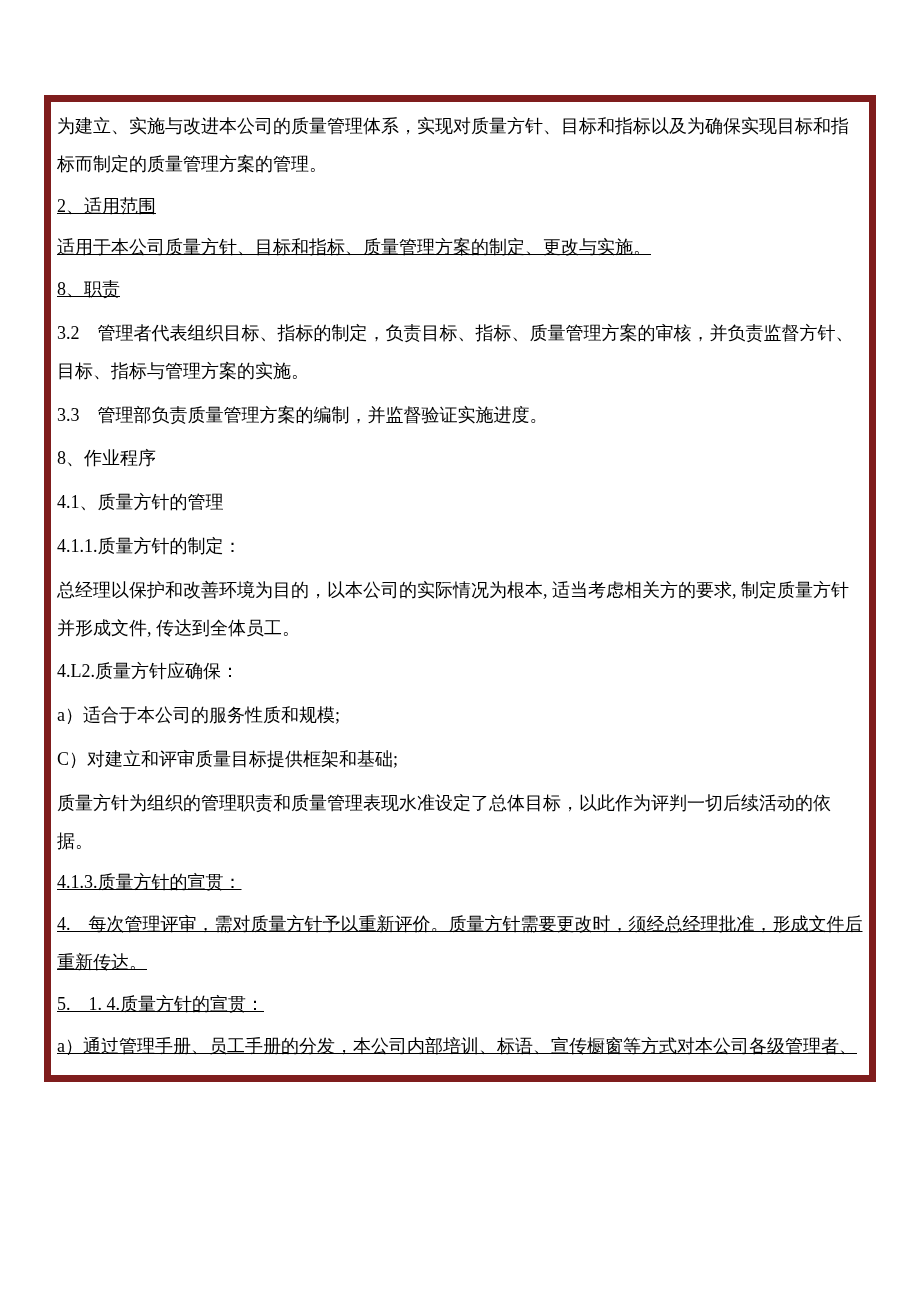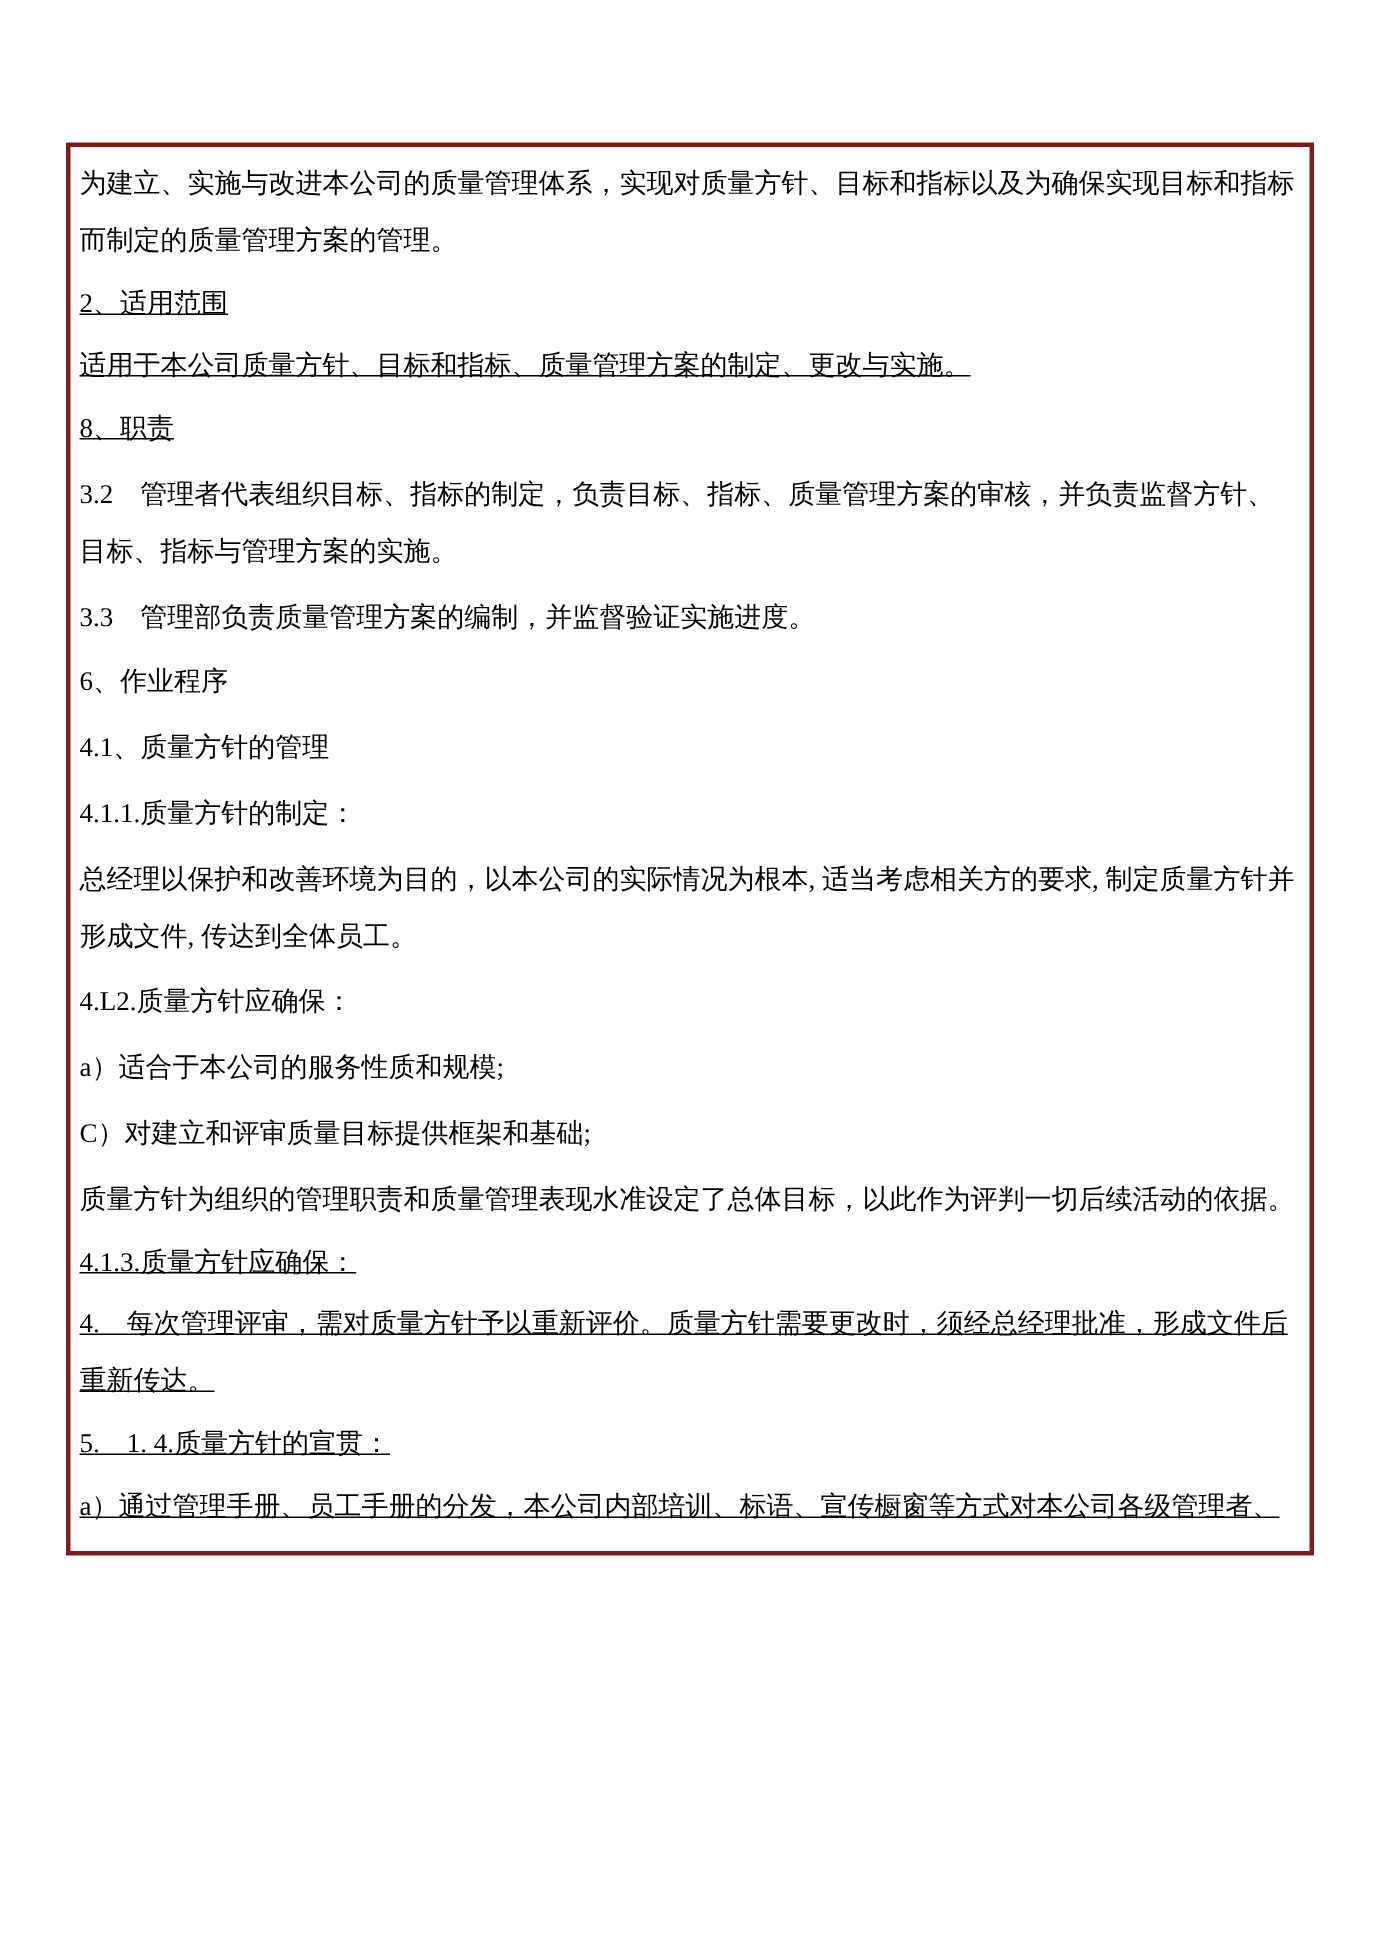--- a/index.html
+++ b/index.html
@@ -6,21 +6,21 @@
     margin: 0;
     padding: 0;
     background: #fff;
     font-family: "SimSun", "宋体", serif;
     width: 920px;
   }
   .page {
     padding: 95px 44px 120px 44px;
   }
   .box {
-    border: 3px solid #7f1d1d;
+    border: 7px solid #7f1d1d;
     padding: 0 6px 10px 6px;
   }
   .para {
     font-size: 18px;
     line-height: 2.1;
     color: #000;
     margin: 0;
     padding-top: 6px;
   }
   .tight {
@@ -32,26 +32,26 @@
 <body>
 
 <div class="page">
   <div class="box">
     <p class="para">为建立、实施与改进本公司的质量管理体系，实现对质量方针、目标和指标以及为确保实现目标和指标而制定的质量管理方案的管理。</p>
     <p class="para tight">2、适用范围</p>
     <p class="para tight">适用于本公司质量方针、目标和指标、质量管理方案的制定、更改与实施。</p>
     <p class="para tight">8、职责</p>
     <p class="para">3.2　管理者代表组织目标、指标的制定，负责目标、指标、质量管理方案的审核，并负责监督方针、目标、指标与管理方案的实施。</p>
     <p class="para">3.3　管理部负责质量管理方案的编制，并监督验证实施进度。</p>
-    <p class="para">6、作业程序</p>
+    <p class="para">8、作业程序</p>
     <p class="para">4.1、质量方针的管理</p>
     <p class="para">4.1.1.质量方针的制定：</p>
     <p class="para">总经理以保护和改善环境为目的，以本公司的实际情况为根本, 适当考虑相关方的要求, 制定质量方针并形成文件, 传达到全体员工。</p>
     <p class="para">4.L2.质量方针应确保：</p>
     <p class="para">a）适合于本公司的服务性质和规模;</p>
     <p class="para">C）对建立和评审质量目标提供框架和基础;</p>
     <p class="para">质量方针为组织的管理职责和质量管理表现水准设定了总体目标，以此作为评判一切后续活动的依据。</p>
-    <p class="para tight">4.1.3.质量方针应确保：</p>
+    <p class="para tight">4.1.3.质量方针的宣贯：</p>
     <p class="para tight">4.　每次管理评审，需对质量方针予以重新评价。质量方针需要更改时，须经总经理批准，形成文件后重新传达。</p>
     <p class="para tight">5.　1. 4.质量方针的宣贯：</p>
     <p class="para tight">a）通过管理手册、员工手册的分发，本公司内部培训、标语、宣传橱窗等方式对本公司各级管理者、</p>
   </div>
 </div>
 
 </body></html>

